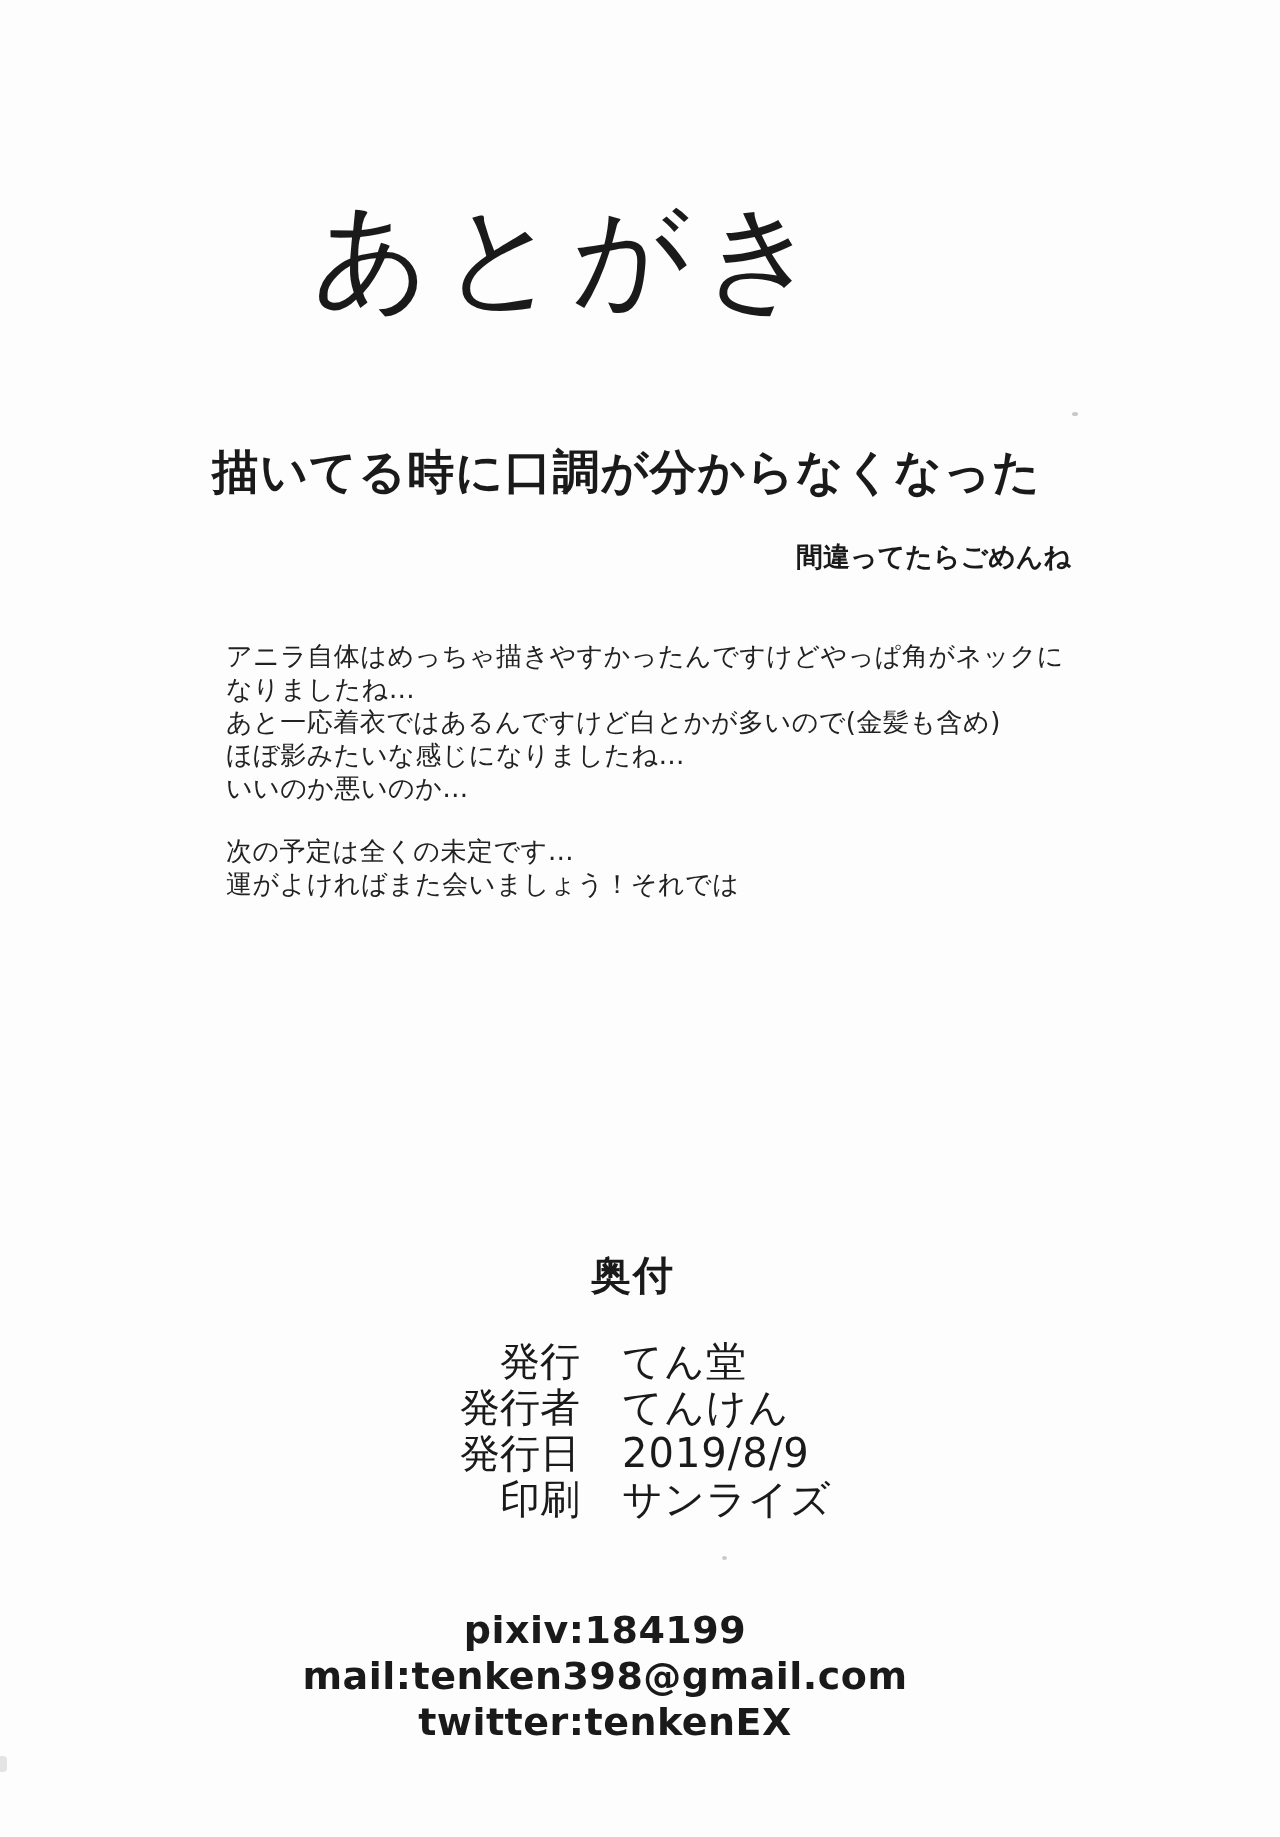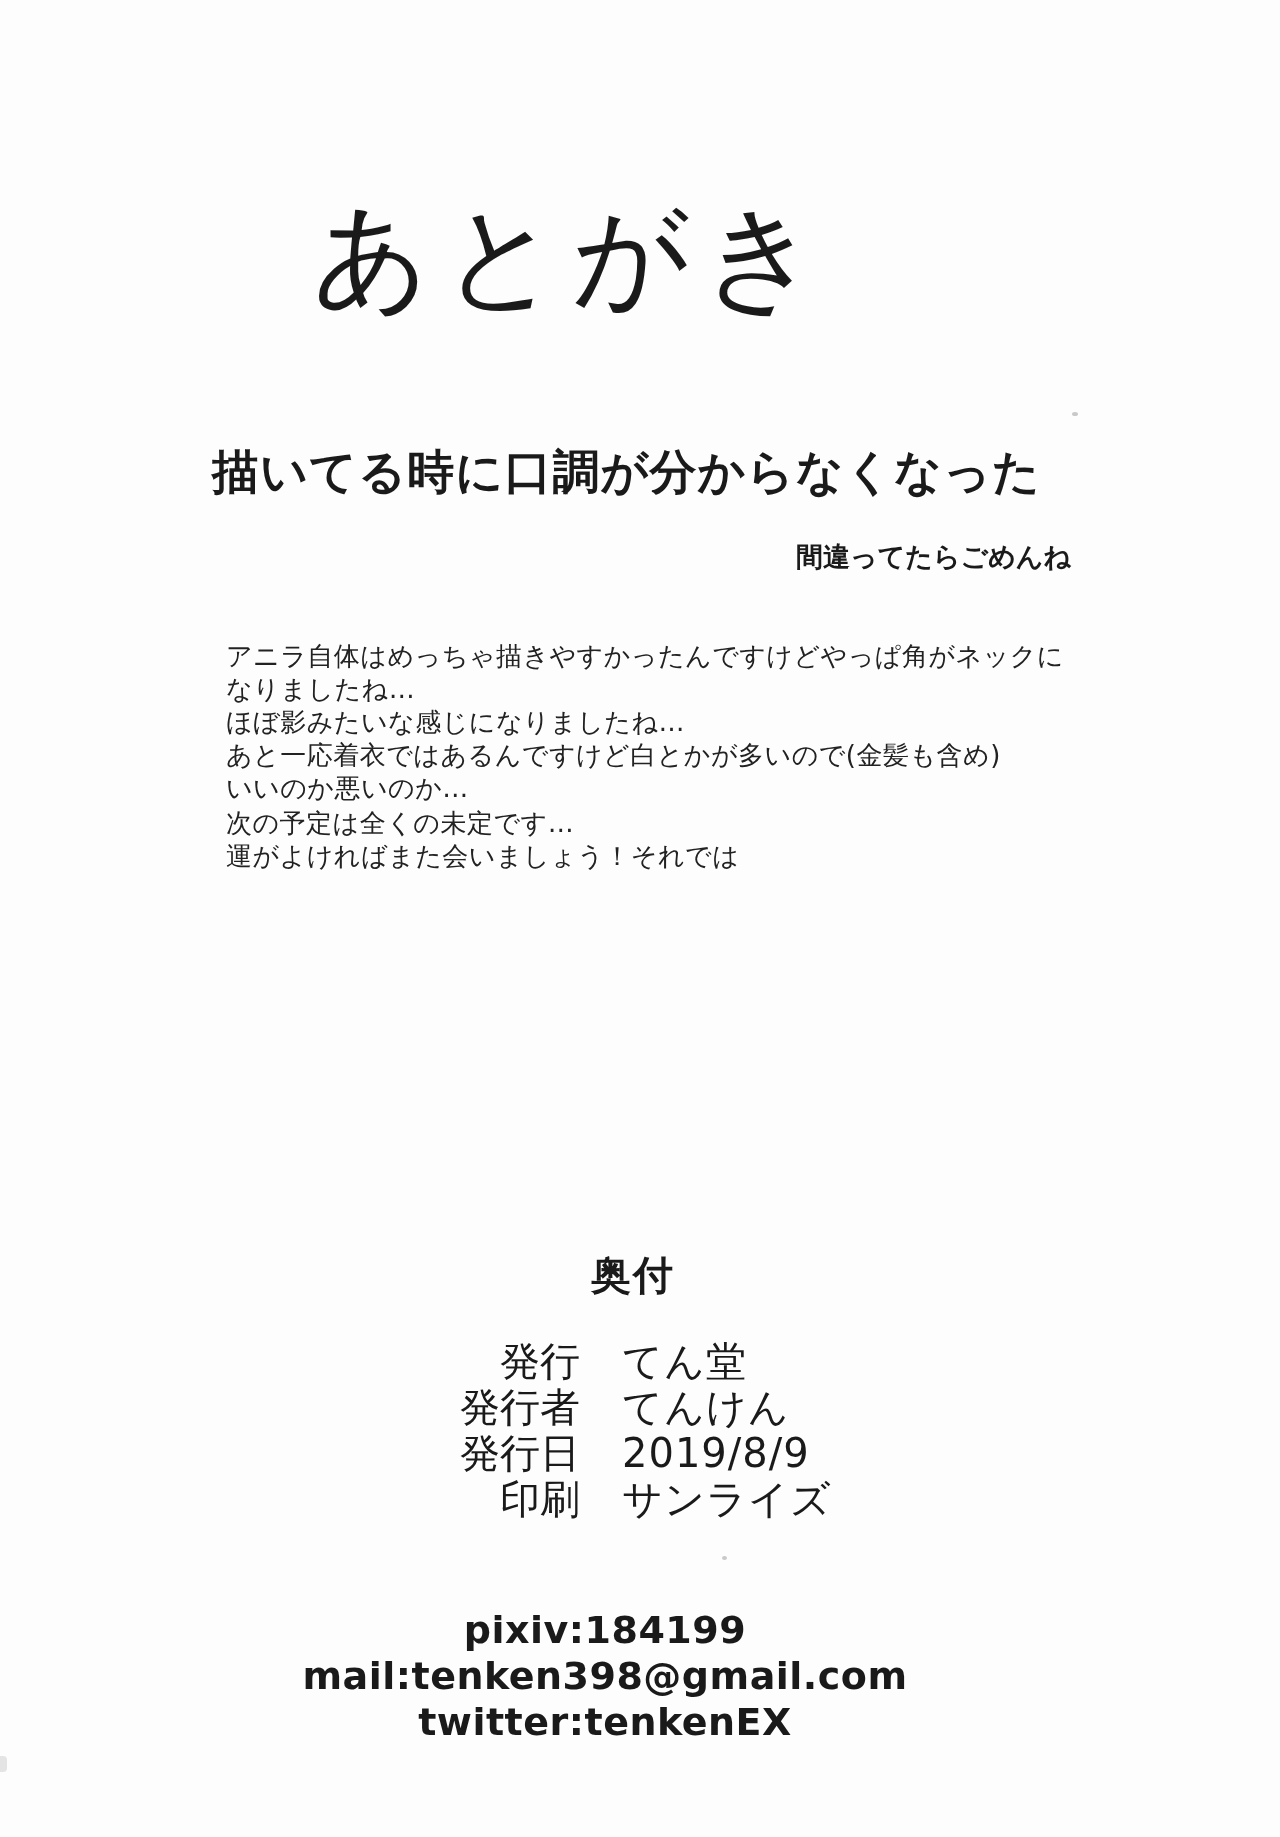--- a/index.html
+++ b/index.html
@@ -30,21 +30,21 @@
     font-size:27px; font-weight:600; line-height:1.3;
     white-space:nowrap;
     margin-top:19px;
   }
   .body-text {
     position:absolute; top:640px; left:226px;
     font-size:26px; line-height:33px; letter-spacing:0.5px;
     color:#222;
   }
   .body-text .line { white-space:nowrap; }
-  .paragraph-2 { margin-top:2px; }
+  .paragraph-2 { margin-top:30px; }
   
   .okuzuke-heading {
     position:absolute; top:1248px; left:15px; width:1236px;
     text-align:center; font-size:40px; font-weight:bold;
     letter-spacing:2px;
   }
   .colophon-grid {
     position:absolute; top:1338px; left:225px;
     display:grid; grid-template-columns:355px auto;
     column-gap:42px;
@@ -73,22 +73,22 @@
   <div class="title">あとがき</div>
 
   <div class="subtitle">描いてる時に口調が分からなくなった</div>
 
   <div class="subtitle-note">間違ってたらごめんね</div>
 
   <div class="body-text">
     <div class="paragraph-1">
       <div class="line">アニラ自体はめっちゃ描きやすかったんですけどやっぱ角がネックに</div>
       <div class="line">なりましたね…</div>
+      <div class="line">あと一応着衣ではあるんですけど白とかが多いので(金髪も含め)</div>
       <div class="line">ほぼ影みたいな感じになりましたね…</div>
-      <div class="line">あと一応着衣ではあるんですけど白とかが多いので(金髪も含め)</div>
       <div class="line">いいのか悪いのか…</div>
     </div>
     <div class="paragraph-2">
       <div class="line">次の予定は全くの未定です…</div>
       <div class="line">運がよければまた会いましょう！それでは</div>
     </div>
   </div>
 
   <div class="okuzuke-heading">奥付</div>
 

